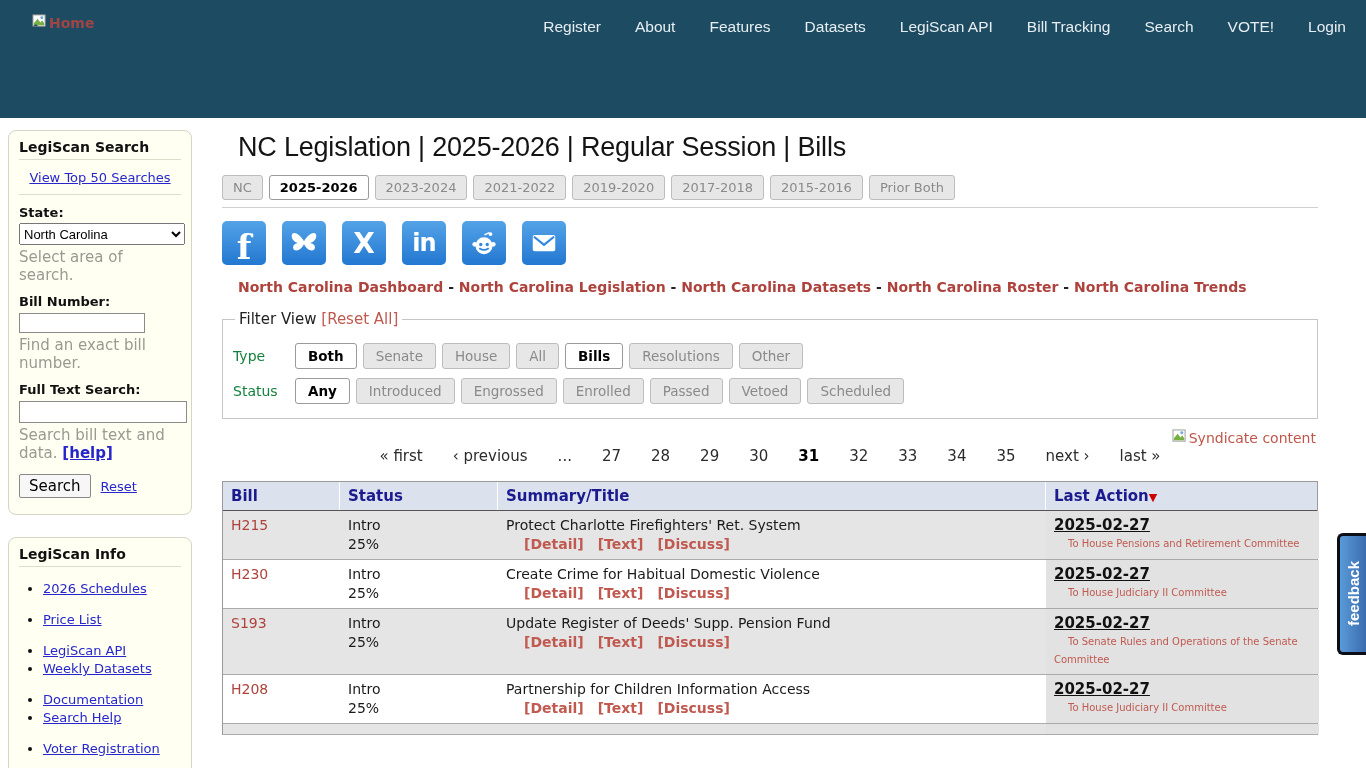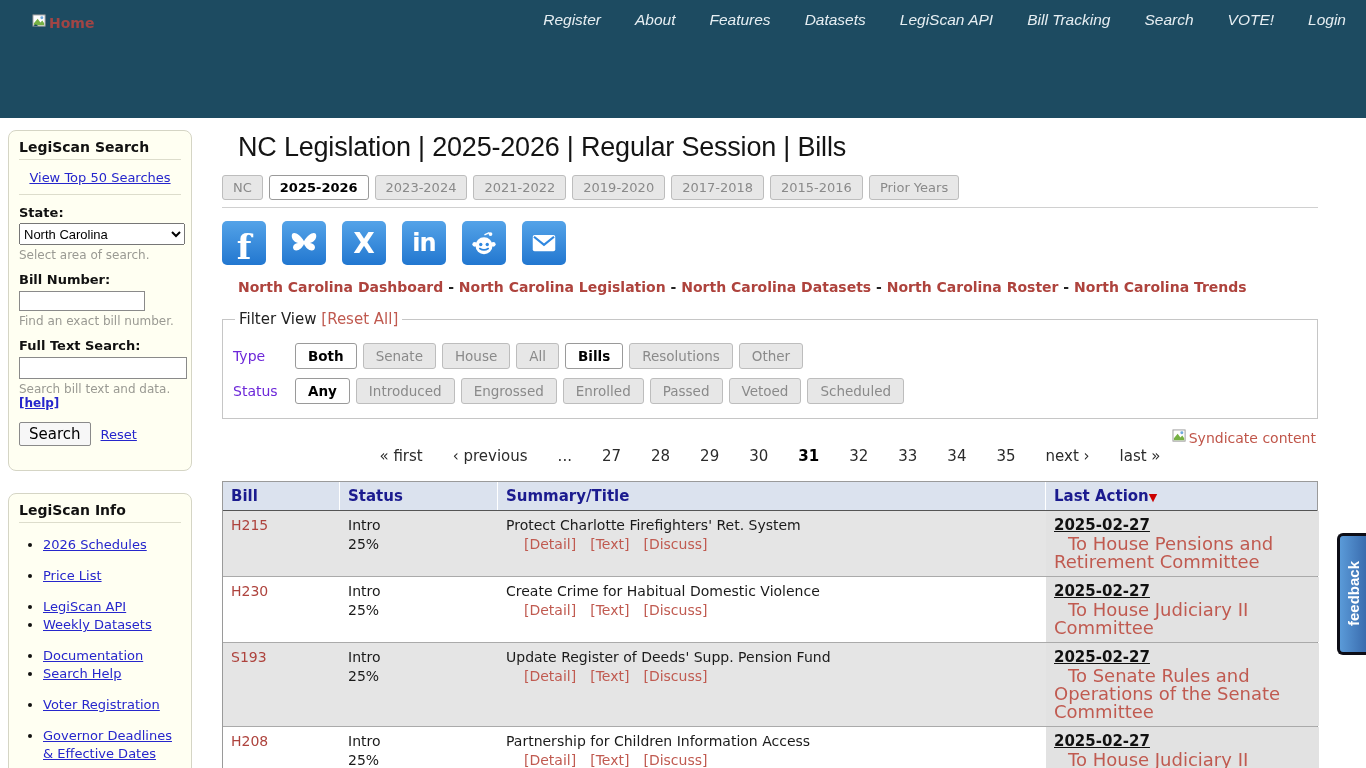--- a/index.html
+++ b/index.html
@@ -3,36 +3,36 @@
 <meta charset="utf-8">
 <style>
   * { margin:0; padding:0; box-sizing:border-box; }
   html,body { width:1366px; height:768px; overflow:hidden; background:#fff;
     font-family:"DejaVu Sans","Liberation Sans",sans-serif; }
 
   
   .topnav { position:relative; width:100%; height:118px; background:var(--header-bg,#1d4b61); }
   .home-link { position:absolute; left:32px; top:14px; display:flex; align-items:center; gap:2px;
     color:#a04545; font-size:14px; font-weight:bold; text-decoration:none; cursor:pointer; }
-  .nav-list { position:absolute; right:20px; top:9px; list-style:none; display:flex; gap:34px; padding-top:1px;font-style:italic; }
+  .nav-list { position:absolute; right:20px; top:16px; list-style:none; display:flex; gap:34px; padding-top:1px; }
   .nav-list a { color:#e6eef2; font-size:15.5px; text-decoration:none; font-family:"Liberation Sans",sans-serif; cursor:pointer; }
 
   
   .content { display:flex; align-items:flex-start; }
   .sidebar { width:202px; padding:12px 0 0 8px; flex:none; }
   .main { width:1096px; margin-left:20px; position:relative; }
 
   
   .sidebox { background:#fffff2; border:1px solid #d5d5c5; border-radius:8px;
-    padding:8px 10px 24px; width:184px; margin-bottom:22px; }
+    padding:8px 10px 16px; width:184px; margin-bottom:22px; }
   .sidebox h2 { font-size:14px; font-weight:bold; color:#111; padding-bottom:4px; border-bottom:1px solid #ddddcc; }
   .top50 { text-align:center; padding:7px 0 8px; border-bottom:1px solid #ddddcc; margin-bottom:8px; }
   .top50 a, .blue-link { color:#2626cc; font-size:13px; text-decoration:underline; cursor:pointer; }
   .fld-label { font-size:13px; font-weight:bold; margin-top:10px; color:#111; }
-  .hint { font-size:12px; color:#9a9a93; margin-top:3px; }
+  .hint { font-size:15px; color:#9a9a93; margin-top:3px; }
   .side-select { width:166px; height:22px; font-size:13px; margin-top:3px; }
   .side-input { border:1px solid #8a8a8a; height:20px; width:126px; margin-top:4px; font-size:13px; padding:0 3px; background:#fff; }
   .side-input.wide { width:168px; height:22px; }
   .search-row { display:flex; align-items:center; gap:10px; margin-top:12px; }
   .search-btn { font-size:15px; padding:2px 9px; border:1px solid #8a8a8a; background:#f7f7f7; border-radius:2px; cursor:pointer; font-family:inherit; }
   .help-link { color:#2626cc; font-weight:bold; text-decoration:underline; cursor:pointer; }
 
   .info-list { list-style:disc; margin:13px 0 0 24px; }
   .info-list li { font-size:13px; line-height:18px; color:#111; }
   .info-list a { color:#2626cc; text-decoration:underline; cursor:pointer; }
@@ -55,21 +55,21 @@
   .glyph.xg { font-size:28px; font-family:"DejaVu Sans",sans-serif; }
   .glyph.li { font-size:24px; letter-spacing:-1px; }
 
   .crumbs { font-size:14px; font-weight:bold; line-height:25px; margin:6px 16px 10px; color:#222; }
   .crumbs a { color:var(--brick,#ae433d); text-decoration:none; cursor:pointer; }
 
   fieldset.filter { border:1px solid #c6c6c6; margin-top:8px; padding:6px 10px 14px; }
   fieldset.filter legend { font-size:15px; color:#222; padding:0 4px; margin-left:2px; }
   fieldset.filter legend a { color:var(--salmon,#c05a50); text-decoration:none; cursor:pointer; }
   .filter-row { display:flex; align-items:flex-start; margin-top:9px; }
-  .filter-label { width:62px; font-size:14px; color:#6d28d9; padding-top:5px; }
+  .filter-label { width:62px; font-size:14px; color:#15803d; padding-top:5px; }
   .filter-tabs { display:flex; gap:6px; flex-wrap:wrap; }
   .filter-tabs .tab { font-size:13.5px; padding:4px 12px; }
 
   .pager-area { position:relative; margin-top:6px; height:48px; }
   .syndicate { position:absolute; right:2px; top:4px; display:flex; align-items:center; gap:2px;
     color:#c0564a; font-size:14px; cursor:pointer; }
   .pager { display:flex; justify-content:center; gap:30px; padding-top:22px; font-size:15px; color:#2b2b2b; }
   .pager a { color:#2b2b2b; text-decoration:none; cursor:pointer; }
   .pager .current { font-weight:bold; color:#000; }
 
@@ -81,23 +81,23 @@
     border-right:1px solid #fff; cursor:pointer; }
   .th:last-child { border-right:none; }
   .sort-arrow { color:#cc0000; font-size:11px; }
   .td { padding:5px 8px; font-size:14px; line-height:19px; color:#1a1a1a; }
   .tbody .trow { border-bottom:1px solid #aaa; }
   .tbody .trow.odd .td { background:#e5e5e5; }
   .tbody .trow.even .td { background:#fff; }
   .tbody .trow .td.lastact { background:#e2e2e2 !important; }
   .bill-link { color:var(--brick,#ae433d); text-decoration:none; cursor:pointer; }
   .doc-links { padding-left:18px; margin-top:0; }
-  .doc-links a { color:var(--salmon,#c05a50); text-decoration:none; margin-right:14px; cursor:pointer; }
+  .doc-links a { color:var(--salmon,#c05a50); text-decoration:none; margin-right:14px; cursor:pointer;font-weight:bold; }
   .act-date { font-weight:bold; text-decoration:underline; font-size:15px; color:#111; cursor:pointer; }
-  .act-text { color:var(--salmon,#c05a50); font-size:18px; text-indent:14px; line-height:18px; }
+  .act-text { color:var(--salmon,#c05a50); font-size:10px; text-indent:14px; line-height:18px; }
 
   
   .feedback { position:absolute; right:0; top:533px; width:29px; height:122px;
     background:linear-gradient(90deg,#5a9ad8,#3a6cae); border:3px solid #0d0d16; border-right:none;
     border-radius:6px 0 0 6px; display:flex; align-items:center; justify-content:center; cursor:pointer; }
   .feedback span { writing-mode:vertical-rl; transform:rotate(180deg); color:#fff;
     font-weight:bold; font-size:15px; font-family:"Liberation Sans",sans-serif; }
 
   .broken-img { display:inline-block; }
 </style>
@@ -194,21 +194,21 @@
     <h1>NC Legislation | 2025-2026 | Regular Session | Bills</h1>
 
     <div class="session-tabs" id="session-tabs">
         <div class="tab">NC</div>
         <div class="tab active">2025-2026</div>
         <div class="tab">2023-2024</div>
         <div class="tab">2021-2022</div>
         <div class="tab">2019-2020</div>
         <div class="tab">2017-2018</div>
         <div class="tab">2015-2016</div>
-        <div class="tab">Prior Years</div>
+        <div class="tab">Prior Both</div>
       </div>
 
     <div class="social-row" id="social-row">
         <a class="social">
           <span class="glyph fb">f</span>
         </a>
         <a class="social">
           <svg viewBox="0 0 24 24">
             <path fill="#fff" d="M12 10.5 C10 6.8 6.2 4 4.2 4 C2.8 4 2.2 5 2.2 6.4 C2.2 9 4.2 11.2 7.2 12 C4.8 12.4 3.2 13.8 3.2 15.3 C3.2 16.9 4.3 17.9 5.8 17.9 C8.3 17.9 11 15.2 12 12.7 C13 15.2 15.7 17.9 18.2 17.9 C19.7 17.9 20.8 16.9 20.8 15.3 C20.8 13.8 19.2 12.4 16.8 12 C19.8 11.2 21.8 9 21.8 6.4 C21.8 5 21.2 4 19.8 4 C17.8 4 14 6.8 12 10.5 Z"></path>
           </svg>

